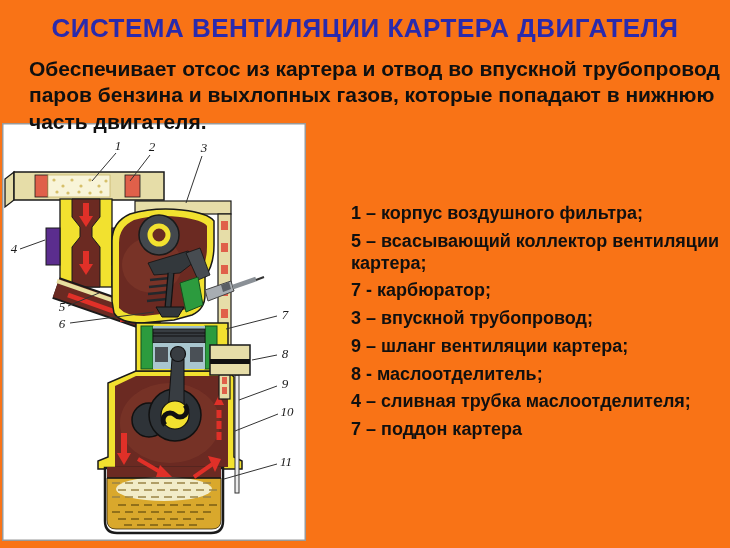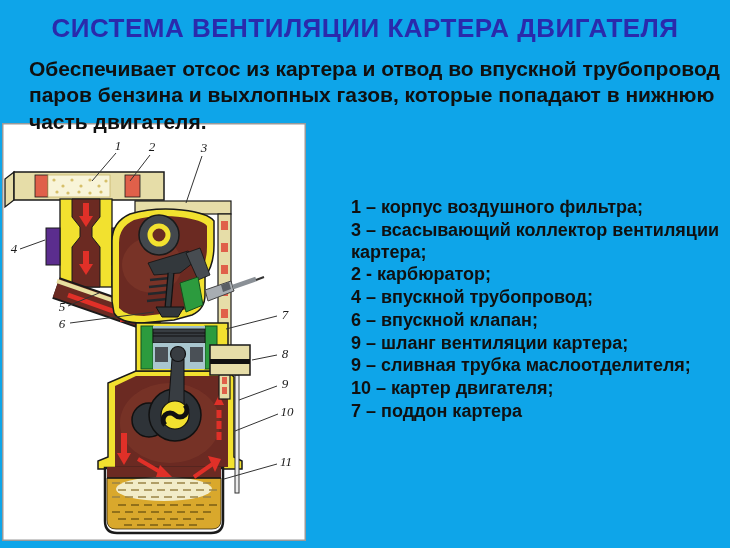--- a/index.html
+++ b/index.html
@@ -1,36 +1,36 @@
 <!DOCTYPE html>
 <html><head>
 <meta charset="utf-8">
 <style>
   html,body{margin:0;padding:0;background:#e9e9e9;}
   .slide{
-    position:relative;width:730px;height:548px;background:#0ea5e9;
+    position:relative;width:730px;height:548px;background:#f97316;
     font-family:"Liberation Sans","DejaVu Sans",sans-serif;overflow:hidden;
     margin:0 auto;
   }
   .title{
     position:absolute;left:0;top:13px;width:730px;margin:0;
     text-align:center;font-size:26px;font-weight:bold;color:#2a2aac;
     letter-spacing:.5px;white-space:nowrap;
   }
   .description{
     position:absolute;left:29px;top:56px;width:694px;margin:0;
     font-size:21px;font-weight:bold;color:#101010;line-height:1.26;
     z-index:2;
   }
   .figure{position:absolute;left:2px;top:123px;width:304px;height:418px;z-index:1;}
   .legend{
     position:absolute;left:351px;top:197px;width:376px;
     font-size:18px;font-weight:bold;color:#101010;line-height:1.21;
   }
-  .legend-item{margin:0 0 1px 0;}
+  .legend-item{margin:6px 0 1px 0;}
   svg text.callout{
     font-family:"Liberation Serif","DejaVu Serif",serif;
     font-style:italic;font-size:13px;fill:#1a1a1a;
   }
 </style>
 </head>
 <body>
 
 <div class="slide">
 
@@ -226,23 +226,22 @@
         <text class="callout" x="283" y="235">8</text>
         <text class="callout" x="283" y="265">9</text>
         <text class="callout" x="285" y="293">10</text>
         <text class="callout" x="284" y="343">11</text>
       </g>
     </svg>
   </div>
 
   <div class="legend">
     <div class="legend-item">1 – корпус воздушного фильтра;</div>
-    <div class="legend-item">3 – всасывающий коллектор вентиляции картера;</div>
-    <div class="legend-item">2 - карбюратор;</div>
-    <div class="legend-item">4 – впускной трубопровод;</div>
-    <div class="legend-item">6 – впускной клапан;</div>
+    <div class="legend-item">5 – всасывающий коллектор вентиляции картера;</div>
+    <div class="legend-item">7 - карбюратор;</div>
+    <div class="legend-item">3 – впускной трубопровод;</div>
     <div class="legend-item">9 – шланг вентиляции картера;</div>
-    <div class="legend-item">9 – сливная трубка маслоотделителя;</div>
-    <div class="legend-item">10 – картер двигателя;</div>
+    <div class="legend-item">8 - маслоотделитель;</div>
+    <div class="legend-item">4 – сливная трубка маслоотделителя;</div>
     <div class="legend-item">7 – поддон картера</div>
   </div>
 
 </div>
 
 </body></html>

